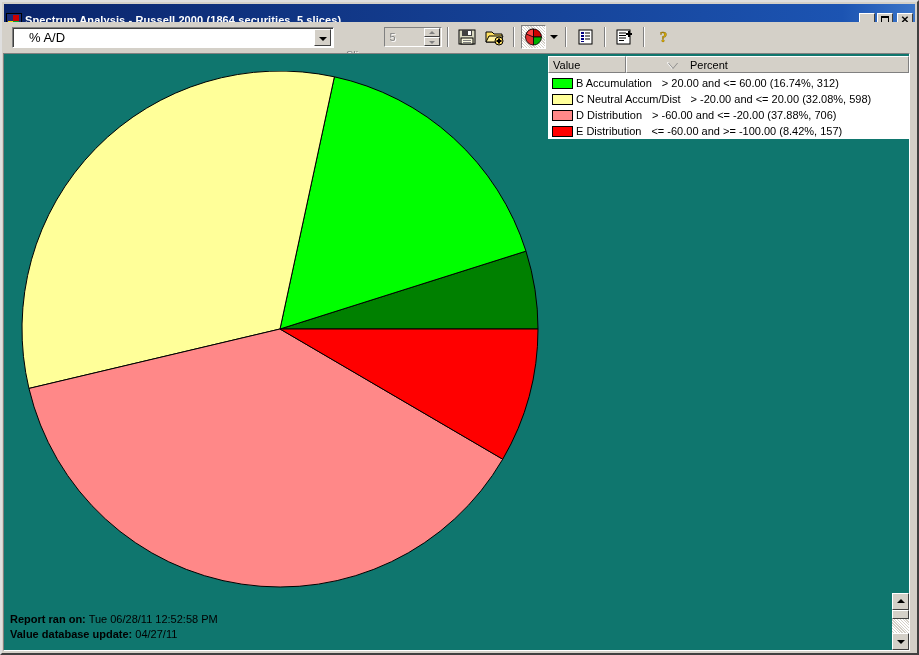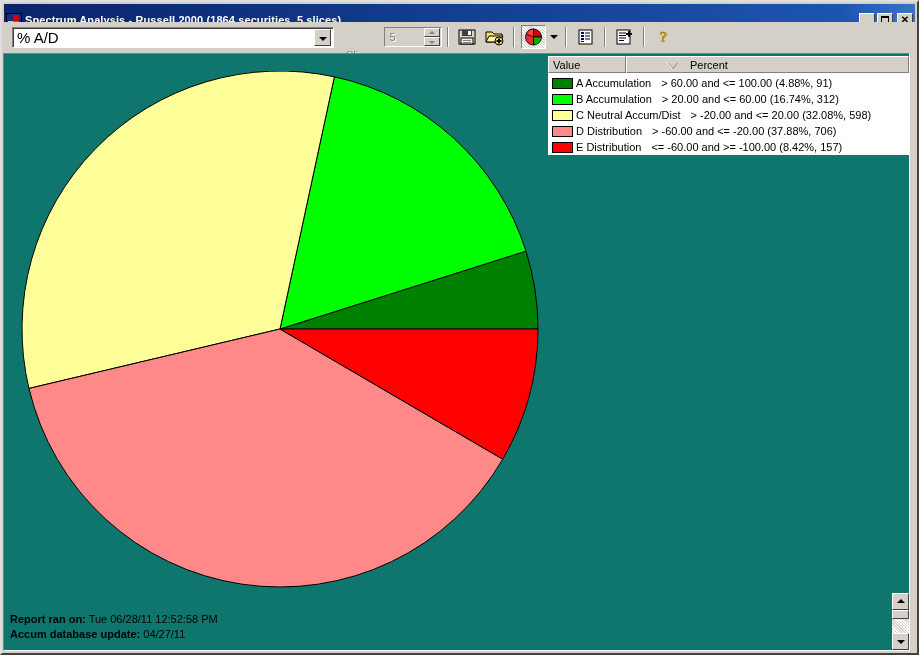--- a/index.html
+++ b/index.html
@@ -125,22 +125,22 @@
     border-top: 1px solid #808080;
     border-right: 1px solid #ffffff;
     border-bottom: 1px solid #ffffff;
     box-shadow: inset 1px 1px 0 #404040;
     box-sizing: border-box;
     display: flex;
     align-items: center;
     position: relative;
   }
   .combo-text {
-    padding-left: 4px;
-    font-size: 15px;
+    padding-left: 16px;
+    font-size: 13px;
     color: #000;
     flex: 1 1 auto;
     white-space: nowrap;
     overflow: hidden;
   }
   .combo-arrow {
     width: 17px; height: 17px;
     margin-right: 2px;
     background: #d4d0c8;
     border-left: 1px solid #ffffff;
@@ -548,25 +548,20 @@
     <div class="legend">
       <div class="legend-header">
         <div class="lh-cell lh-value">Value</div>
         <div class="lh-cell lh-percent">
           <span class="sort-tri"></span>
           <span>Percent</span>
         </div>
       </div>
       <div class="legend-rows">
 
-        <div class="legend-row">
-          <span class="swatch" style="background: rgb(0, 128, 0);"></span>
-          <span class="legend-label">A Accumulation</span>
-          <span class="legend-desc">&gt; 60.00 and &lt;= 100.00 (4.88%, 91)</span>
-        </div>
 
         <div class="legend-row">
           <span class="swatch" style="background: rgb(0, 255, 0);"></span>
           <span class="legend-label">B Accumulation</span>
           <span class="legend-desc">&gt; 20.00 and &lt;= 60.00 (16.74%, 312)</span>
         </div>
 
         <div class="legend-row">
           <span class="swatch" style="background: rgb(255, 255, 153);"></span>
           <span class="legend-label">C Neutral Accum/Dist</span>
@@ -587,21 +582,21 @@
 
       </div>
     </div>
 
     <div class="footer">
       <div>
         <b>Report ran on:</b>
         <span>Tue 06/28/11 12:52:58 PM</span>
       </div>
       <div>
-        <b>Accum database update:</b>
+        <b>Value database update:</b>
         <span>04/27/11</span>
       </div>
     </div>
 
     <div class="vscroll">
       <div class="sb-btn sb-up"></div>
       <div class="sb-thumb"></div>
       <div class="sb-track"></div>
       <div class="sb-btn sb-dn"></div>
     </div>

